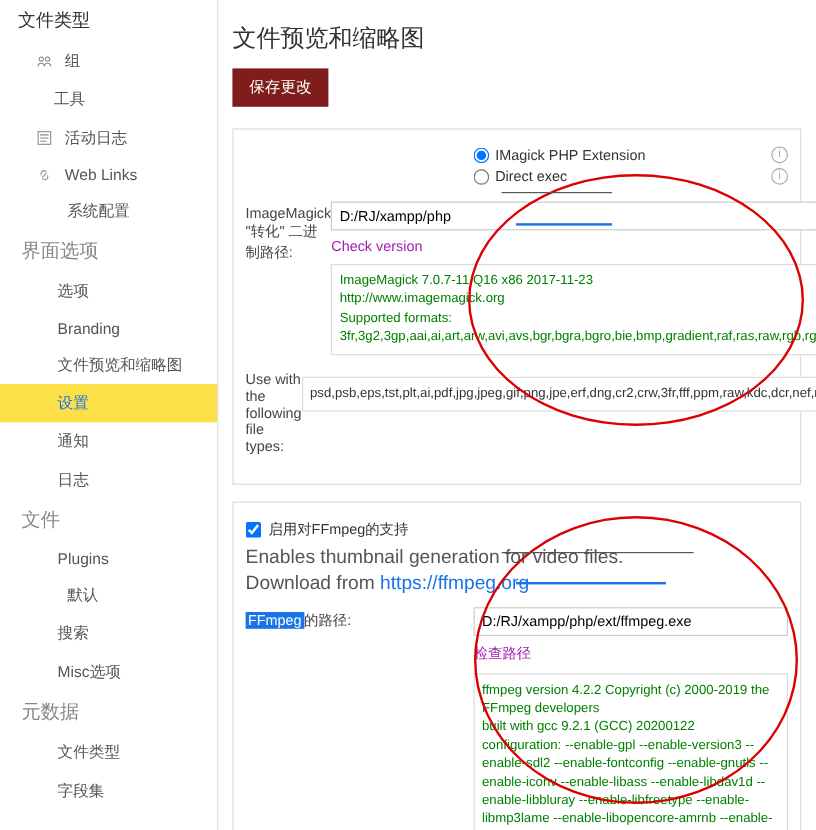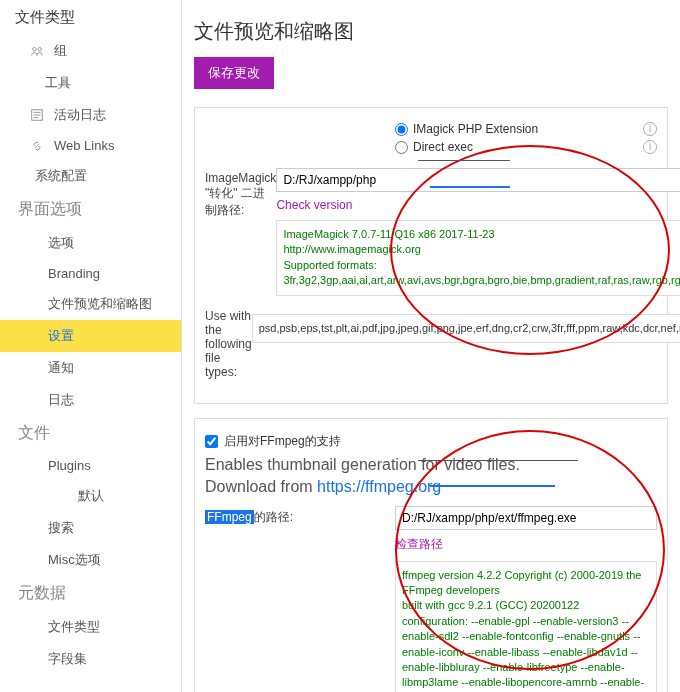--- a/index.html
+++ b/index.html
@@ -7,21 +7,21 @@
     .container { display: flex; height: 100%; }
     .header { position: absolute; top: 0; left: 15px; font-size: 15px; padding: 8px 0; color: #333; }
     .sidebar { width: 182px; border-right: 1px solid #ddd; padding-top: 35px; overflow-y: auto; background: #fff; }
     .sidebar-item { padding: 7px 10px 7px 30px; cursor: pointer; color: #555; display: flex; align-items: center; gap: 10px; }
     .sidebar-item.no-icon { padding-left: 48px; }
     .sidebar-item.active { background: #fde047; color: #1a73e8; }
     .sidebar-section { padding: 7px 10px 7px 18px; color: #888; font-size: 16px; }
     .icon { width: 14px; height: 14px; display: inline-block; color: #888; }
     .main { flex: 1; padding: 18px 12px; overflow-y: auto; }
     .page-title { font-size: 20px; color: #333; margin-bottom: 12px; font-weight: normal; }
-    .save-btn { background: #a21caf; color: #fff; border: none; padding: 7px 14px; font-size: 13px; cursor: pointer; margin-bottom: 18px; }
+    .save-btn { background: #7f1d1d; color: #fff; border: none; padding: 7px 14px; font-size: 13px; cursor: pointer; margin-bottom: 18px; }
     .panel { border: 1px solid #ddd; padding: 14px 10px; margin-bottom: 14px; }
     .row { display: flex; align-items: flex-start; margin-bottom: 10px; }
     .label-col { width: 190px; font-size: 12px; color: #444; padding-top: 3px; }
     .value-col { flex: 1; }
     .radio-row { display: flex; align-items: flex-end; justify-content: space-between; margin-bottom: 4px; }
     .radio-label { display: flex; align-items: center; gap: 5px; font-size: 12px; }
     .info-icon { width: 14px; height: 14px; border: 1px solid #aaa; border-radius: 50%; color: #aaa; font-size: 10px; text-align: center; line-height: 12px; }
     .text-input { width: 100%; padding: 4px 6px; border: 1px solid #ccc; font-size: 12px; }
     .link-btn { color: #a21caf; font-size: 12px; cursor: pointer; margin-top: 6px; display: inline-block; }
     .output-box { border: 1px solid #ddd; padding: 6px; margin-top: 8px; font-size: 11px; color: #008000; line-height: 1.4; word-wrap: break-word; background: #fff; }
@@ -62,31 +62,31 @@
             <line x1="4" y1="11" x2="10" y2="11" stroke="#888"></line>
           </svg></span>
       <span>活动日志</span>
     </div>
     <div class="sidebar-item">
       <span class="icon"><svg viewBox="0 0 16 16">
             <path d="M6 10l4-4M5 8a3 3 0 014-4l1 1M11 8a3 3 0 01-4 4l-1-1" fill="none" stroke="#888"></path>
           </svg></span>
       <span>Web Links</span>
     </div>
-    <div class="sidebar-item no-icon" style="padding-left:35px;">系统配置</div>
+    <div class="sidebar-item no-icon" style="padding-left:56px;">系统配置</div>
     <div class="sidebar-section">界面选项</div>
     <div class="sidebar-item no-icon">选项</div>
     <div class="sidebar-item no-icon">Branding</div>
     <div class="sidebar-item no-icon">文件预览和缩略图</div>
     <div class="sidebar-item no-icon active">设置</div>
     <div class="sidebar-item no-icon">通知</div>
     <div class="sidebar-item no-icon">日志</div>
     <div class="sidebar-section">文件</div>
     <div class="sidebar-item no-icon">Plugins</div>
-    <div class="sidebar-item no-icon" style="padding-left:78px;">默认</div>
+    <div class="sidebar-item no-icon" style="padding-left:56px;">默认</div>
     <div class="sidebar-item no-icon">搜索</div>
     <div class="sidebar-item no-icon">Misc选项</div>
     <div class="sidebar-section">元数据</div>
     <div class="sidebar-item no-icon">文件类型</div>
     <div class="sidebar-item no-icon">字段集</div>
 
   </div>
 
   <div class="main">
     <h2 class="page-title">文件预览和缩略图</h2>

